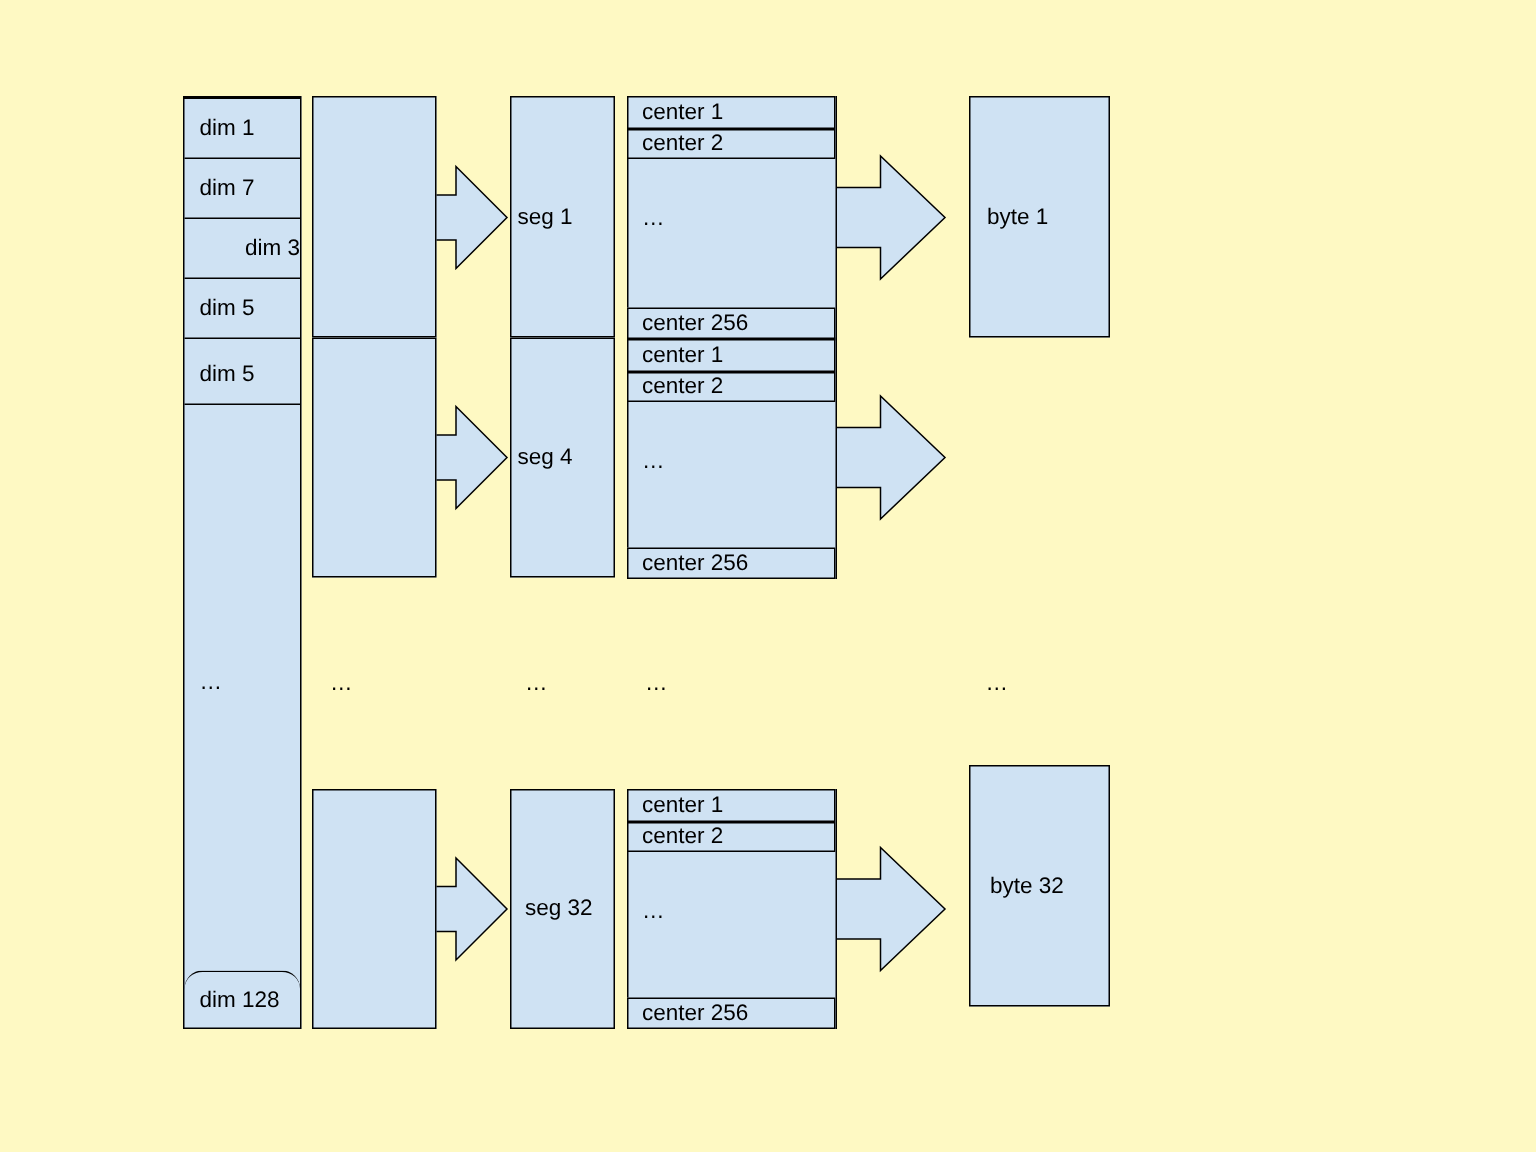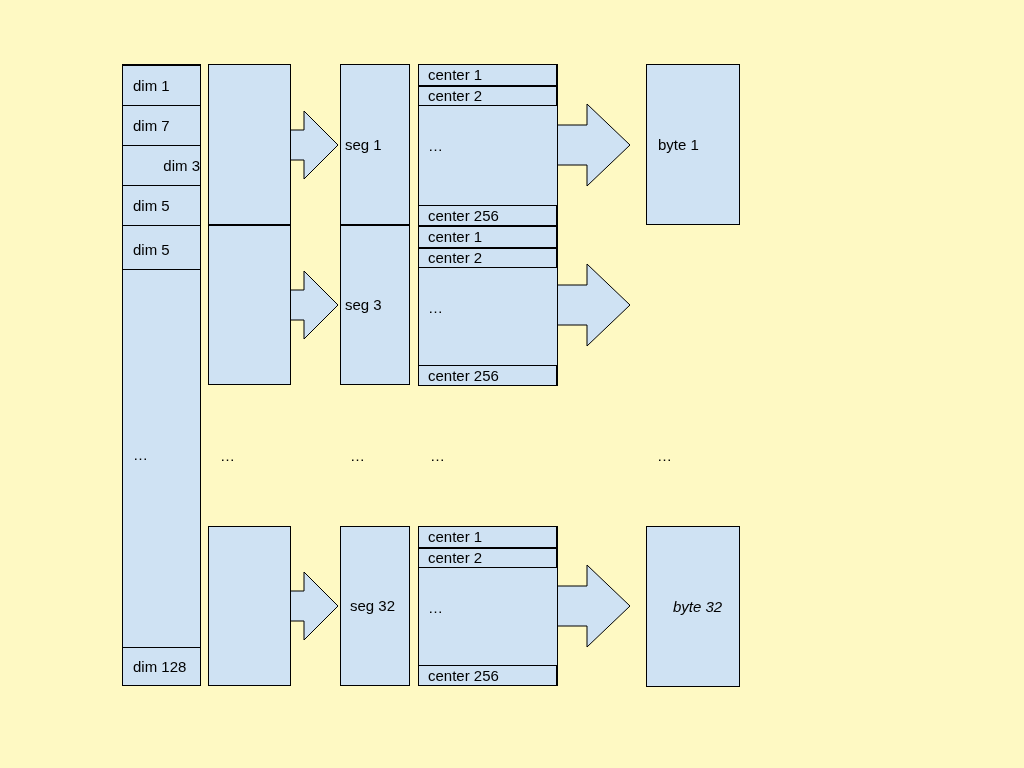--- a/index.html
+++ b/index.html
@@ -40,20 +40,21 @@
     width: 100%;
     box-sizing: border-box;
     border-bottom: 1px solid #000000;
     display: flex;
     align-items: center;
     padding-left: 10px;
   }
   .dcell.last {
     border-bottom: none;
     border-top: 1px solid #000000;
+    border-radius: 12px;
   }
   
   .ccell {
     position: absolute;
     left: -1px;
     width: 139px;
     box-sizing: border-box;
     background: #cfe2f3;
     border: 1px solid #000000;
     display: flex;
@@ -123,21 +124,21 @@
   </div>
 
   <div class="box" style="left:208px; top:64px; width:83px; height:161px;"></div>
   <div class="box" style="left:208px; top:225px; width:83px; height:160px;"></div>
   <div class="box" style="left:208px; top:526px; width:83px; height:160px;"></div>
 
   <div class="box vcenter" style="left:340px; top:64px; width:70px; height:161px; padding-left:4px;">
     <span class="lbl">seg 1</span>
   </div>
   <div class="box vcenter" style="left:340px; top:225px; width:70px; height:160px; padding-left:4px;">
-    <span class="lbl">seg 3</span>
+    <span class="lbl">seg 4</span>
   </div>
   <div class="box vcenter" style="left:340px; top:526px; width:70px; height:160px; padding-left:9px;">
     <span class="lbl">seg 32</span>
   </div>
 
   <div class="box" style="left:418px; top:64px; width:140px; height:162px;">
     <div class="ccell" style="top:-1px; height:22px;">
       <span class="lbl">center 1</span>
     </div>
     <div class="ccell" style="top:21px; height:20px;">
@@ -177,21 +178,21 @@
       <span class="lbl">…</span>
     </div>
     <div class="ccell" style="bottom:-1px; height:21px;">
       <span class="lbl">center 256</span>
     </div>
   </div>
 
   <div class="box vcenter" style="left:646px; top:64px; width:94px; height:161px; padding-left:11px;">
     <span class="lbl">byte 1</span>
   </div>
-  <div class="box vcenter" style="left:646px; top:526px; width:94px; height:161px; padding-left:26px;font-style:italic;">
+  <div class="box vcenter" style="left:646px; top:510px; width:94px; height:161px; padding-left:13px;">
     <span class="lbl">byte 32</span>
   </div>
 
   <div class="row-dots" style="left:220px;">
     <span class="lbl">…</span>
   </div>
   <div class="row-dots" style="left:350px;">
     <span class="lbl">…</span>
   </div>
   <div class="row-dots" style="left:430px;">

